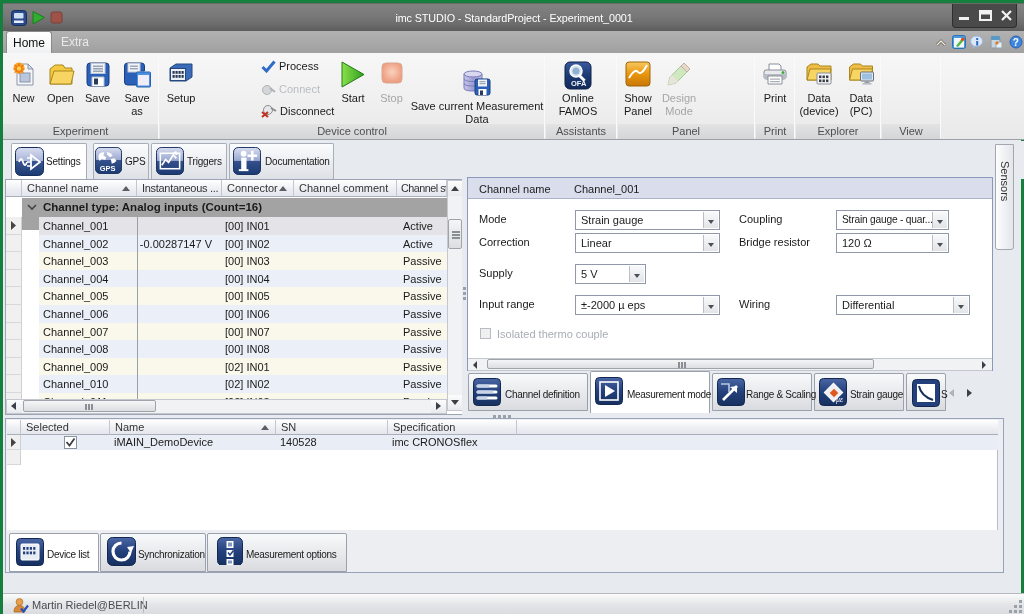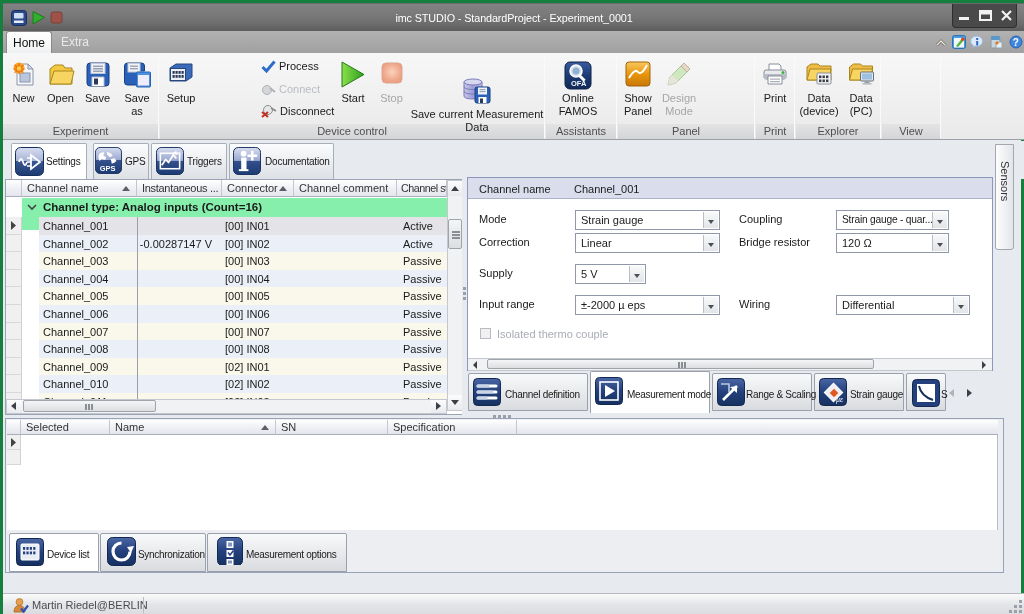--- a/index.html
+++ b/index.html
@@ -256,21 +256,21 @@
           <defs>
             <radialGradient id="gstop" cx="0.5" cy="0.45">
               <stop offset="0" stop-color="#fbd2be"></stop>
               <stop offset="1" stop-color="#eda083"></stop>
             </radialGradient>
           </defs>
           <rect x="1" y="1" width="20" height="20" rx="4" fill="url(#gstop)" stroke="#dba68e"></rect>
         </svg>
     <div class="cap">Stop</div>
   </div>
-  <div class="rbtn" style="left:408px;top:16px;width:132px;height:71px">
+  <div class="rbtn" style="left:408px;top:8px;width:132px;height:71px">
     <svg class="ricon" width="30" height="28">
           <defs>
             <linearGradient id="gdb" x1="0" y1="0" x2="1" y2="0">
               <stop offset="0" stop-color="#c8c8ec"></stop>
               <stop offset="0.5" stop-color="#9c9cd4"></stop>
               <stop offset="1" stop-color="#b8b8e2"></stop>
             </linearGradient>
           </defs>
           <path d="M2 5 v14 q0 3 9 3 t9 -3 v-14" fill="url(#gdb)" stroke="#7c7cb8"></path>
           <ellipse cx="11" cy="5" rx="9" ry="3" fill="#d8d8f0" stroke="#7c7cb8"></ellipse>
@@ -439,21 +439,21 @@
 <div class="gh" style="left:216px;top:0;width:72px;height:17px">
         <span>Connector</span>
         <div class="sortup" style="right:6px;top:6px"></div>
       </div>
 <div class="gh" style="left:288px;top:0;width:103px;height:17px">
         <span>Channel comment</span>
       </div>
 <div class="gh" style="left:391px;top:0;width:50px;height:17px">
         <span style="left:4px;letter-spacing:-0.5px;font-size:10.8px">Channel st</span>
       </div>
-<div class="row" style="left:16px;top:18px;width:425px;height:32px;background:#86efac">
+<div class="row" style="left:16px;top:18px;width:425px;height:32px;background:#a3a3a3">
         <svg style="position:absolute;left:5px;top:5px" width="10" height="8">
           <path d="M1 2 L5 6 L9 2" stroke="#444" stroke-width="1.6" fill="none"></path>
         </svg>
         <b style="position:absolute;left:21px;top:3px;font-size:11.5px">Channel type: Analog inputs (Count=16)</b>
       </div>
 <div class="row focusrow" style="left:33px;top:37.0px;width:408px;height:17.6px">
         <span style="position:absolute;left:4px;top:3px">Channel_001</span>
         <span style="position:absolute;left:186px;top:3px">[00] IN01</span>
         <span style="position:absolute;left:364px;top:3px">Active</span>
       </div>
@@ -680,20 +680,29 @@
           <div class="sortup" style="right:6px;top:5px"></div>
         </div>
     <div class="gh" style="left:269px;top:0;width:112px;height:15px">
           <span style="top:1px">SN</span>
         </div>
     <div class="gh" style="left:381px;top:0;width:129px;height:15px">
           <span style="top:1px">Specification</span>
         </div>
     <div class="gh" style="left:510px;top:0;width:481px;height:15px;border-right:none"></div>
 
+    <div class="row" style="left:14px;top:15px;width:977px;height:15px;background:#e9edf5">
+      <span style="position:absolute;left:93px;top:1px">iMAIN_DemoDevice</span>
+      <span style="position:absolute;left:259px;top:1px">140528</span>
+      <span style="position:absolute;left:371px;top:1px">imc CRONOSflex</span>
+      <svg style="position:absolute;left:43px;top:1px" width="13" height="13">
+            <rect x="0.5" y="0.5" width="12" height="12" fill="#fff" stroke="#8a929e"></rect>
+            <path d="M2.5 6 L5.5 9.5 L10.5 2.5" stroke="#3a3f46" stroke-width="1.8" fill="none"></path>
+          </svg>
+    </div>
     <div class="abs" style="left:0;top:15px;width:14px;height:15px;background:#f0f0f1;border-right:1px solid #d0d0d4;border-bottom:1px solid #d8d8dc">
           <svg style="position:absolute;left:4px;top:3px" width="6" height="10">
             <path d="M0 0 L5 4.5 L0 9 Z" fill="#444"></path>
           </svg>
         </div>
 
     <div class="abs" style="left:0;top:30px;width:14px;height:15px;background:#f0f0f1;border-right:1px solid #d0d0d4;border-bottom:1px solid #d8d8dc"></div>
   </div>
 
   <div class="btab sel" style="left:3px;top:114px;width:90px;height:39px"></div>

